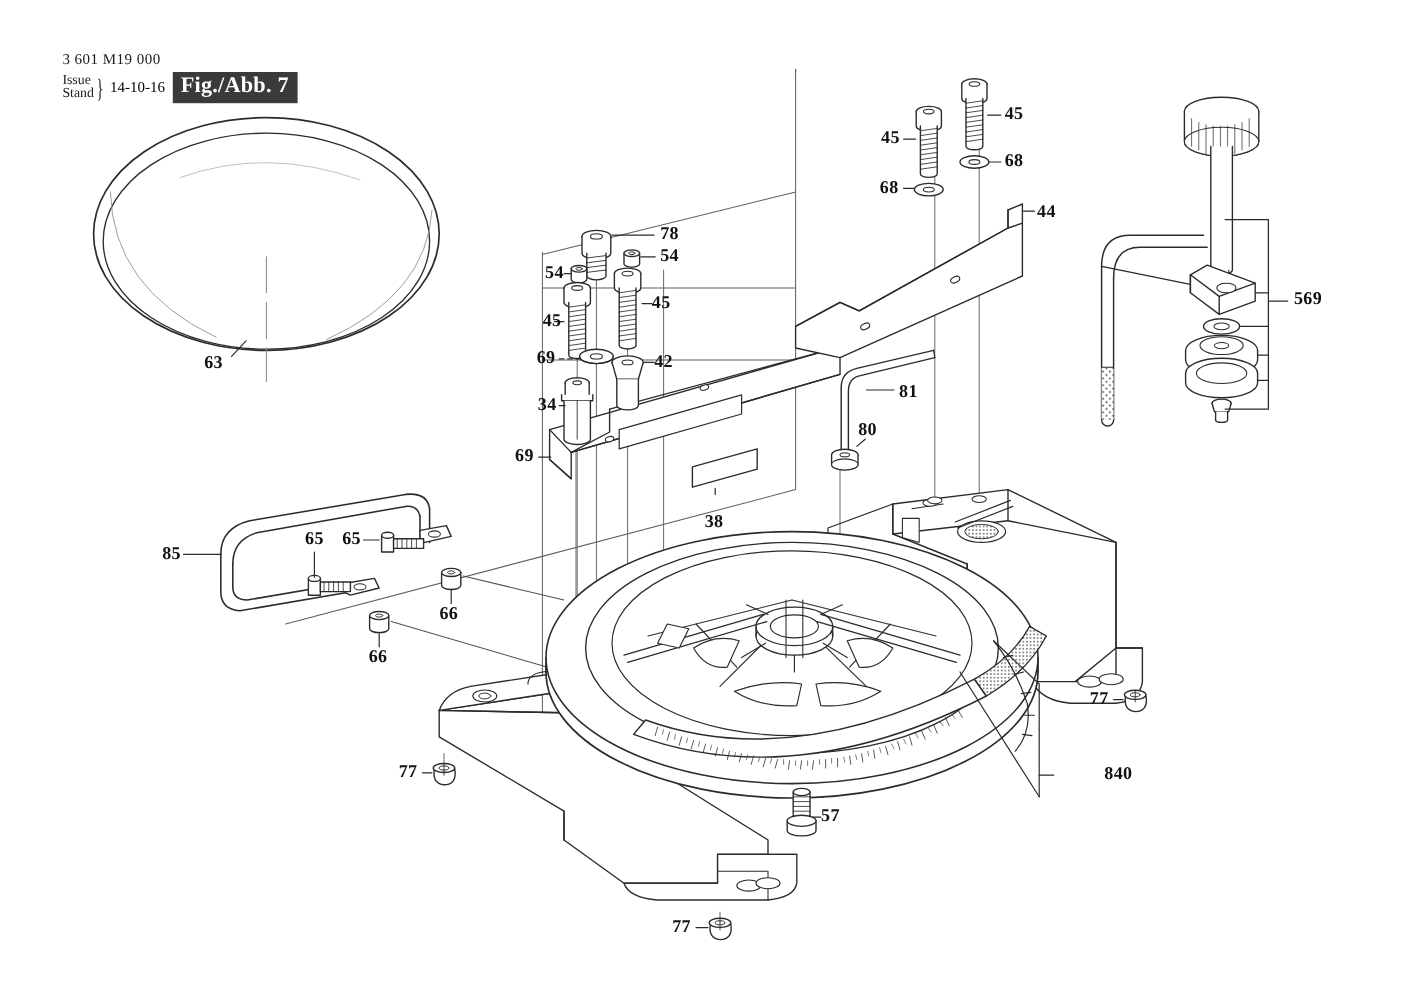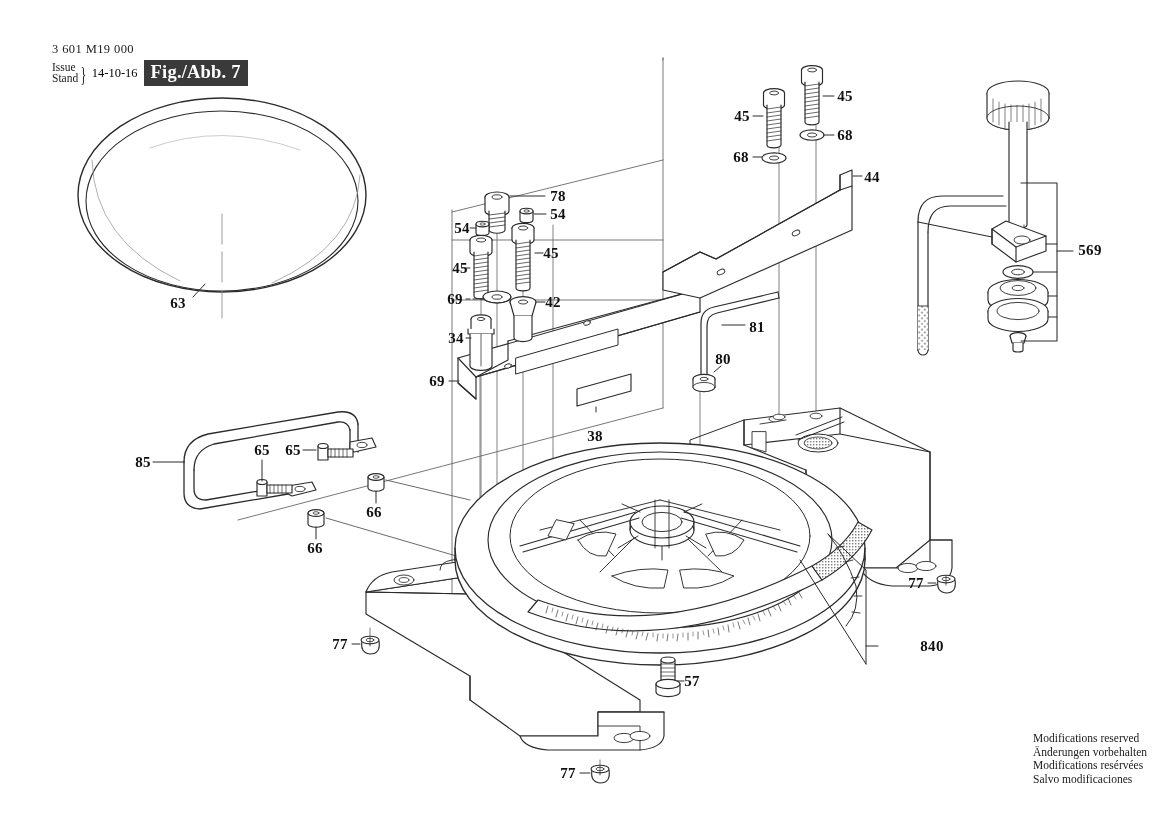--- a/index.html
+++ b/index.html
@@ -71,26 +71,20 @@
       <div class="hdr-issue">
         <span>Issue</span>
         <span>Stand</span>
       </div>
       <div class="hdr-brace">}</div>
       <div class="hdr-date">14-10-16</div>
       <div class="fig-badge">Fig./Abb. 7</div>
     </div>
   </div>
 
-  <div class="footer">
-    <div>Modifications reserved</div>
-    <div>Änderungen vorbehalten</div>
-    <div>Modifications resérvées</div>
-    <div>Salvo modificaciones</div>
-  </div>
 
   <svg width="1169" height="826" viewBox="0 0 1169 826">
     <defs>
       <pattern id="knurl" width="4" height="4" patternUnits="userSpaceOnUse" patternTransform="rotate(45)">
         <rect width="4" height="4" fill="#ffffff"></rect>
         <circle cx="1" cy="1" r="0.85" fill="#555"></circle>
       </pattern>
       <pattern id="scalehatch" width="3" height="3" patternUnits="userSpaceOnUse">
         <rect width="3" height="3" fill="#ffffff"></rect>
         <rect width="1.4" height="1.4" fill="#7d7d7d"></rect>

